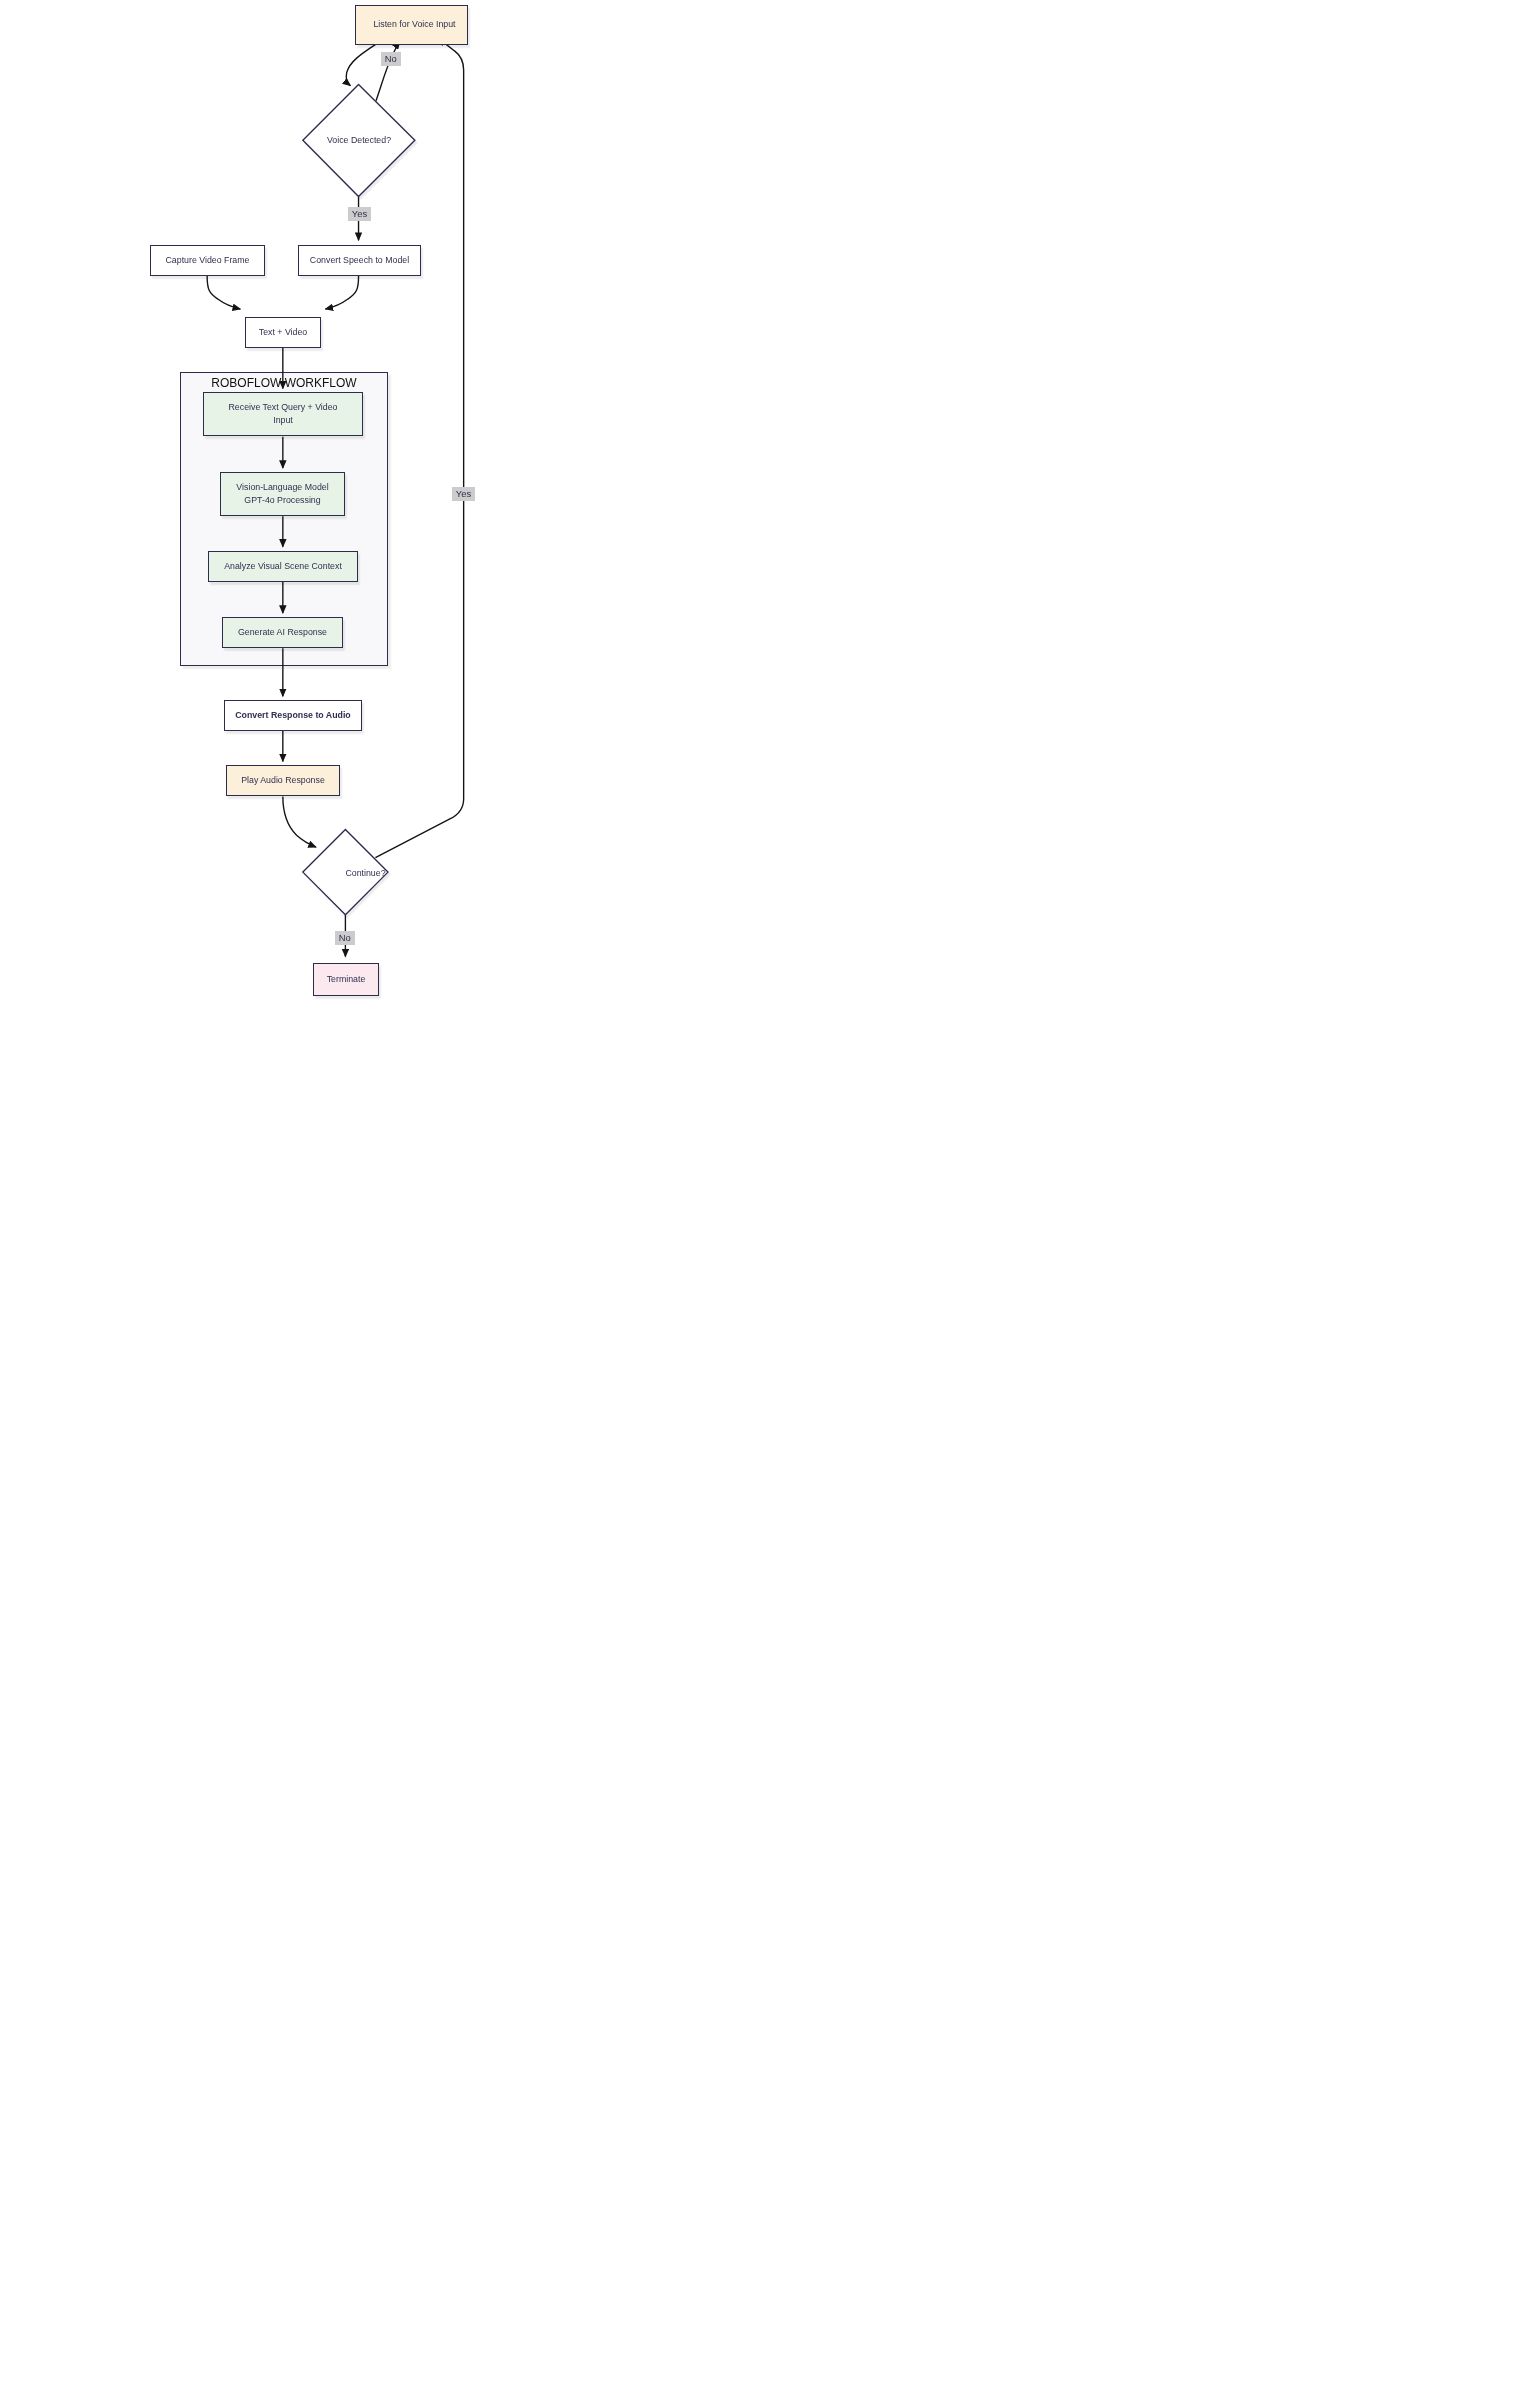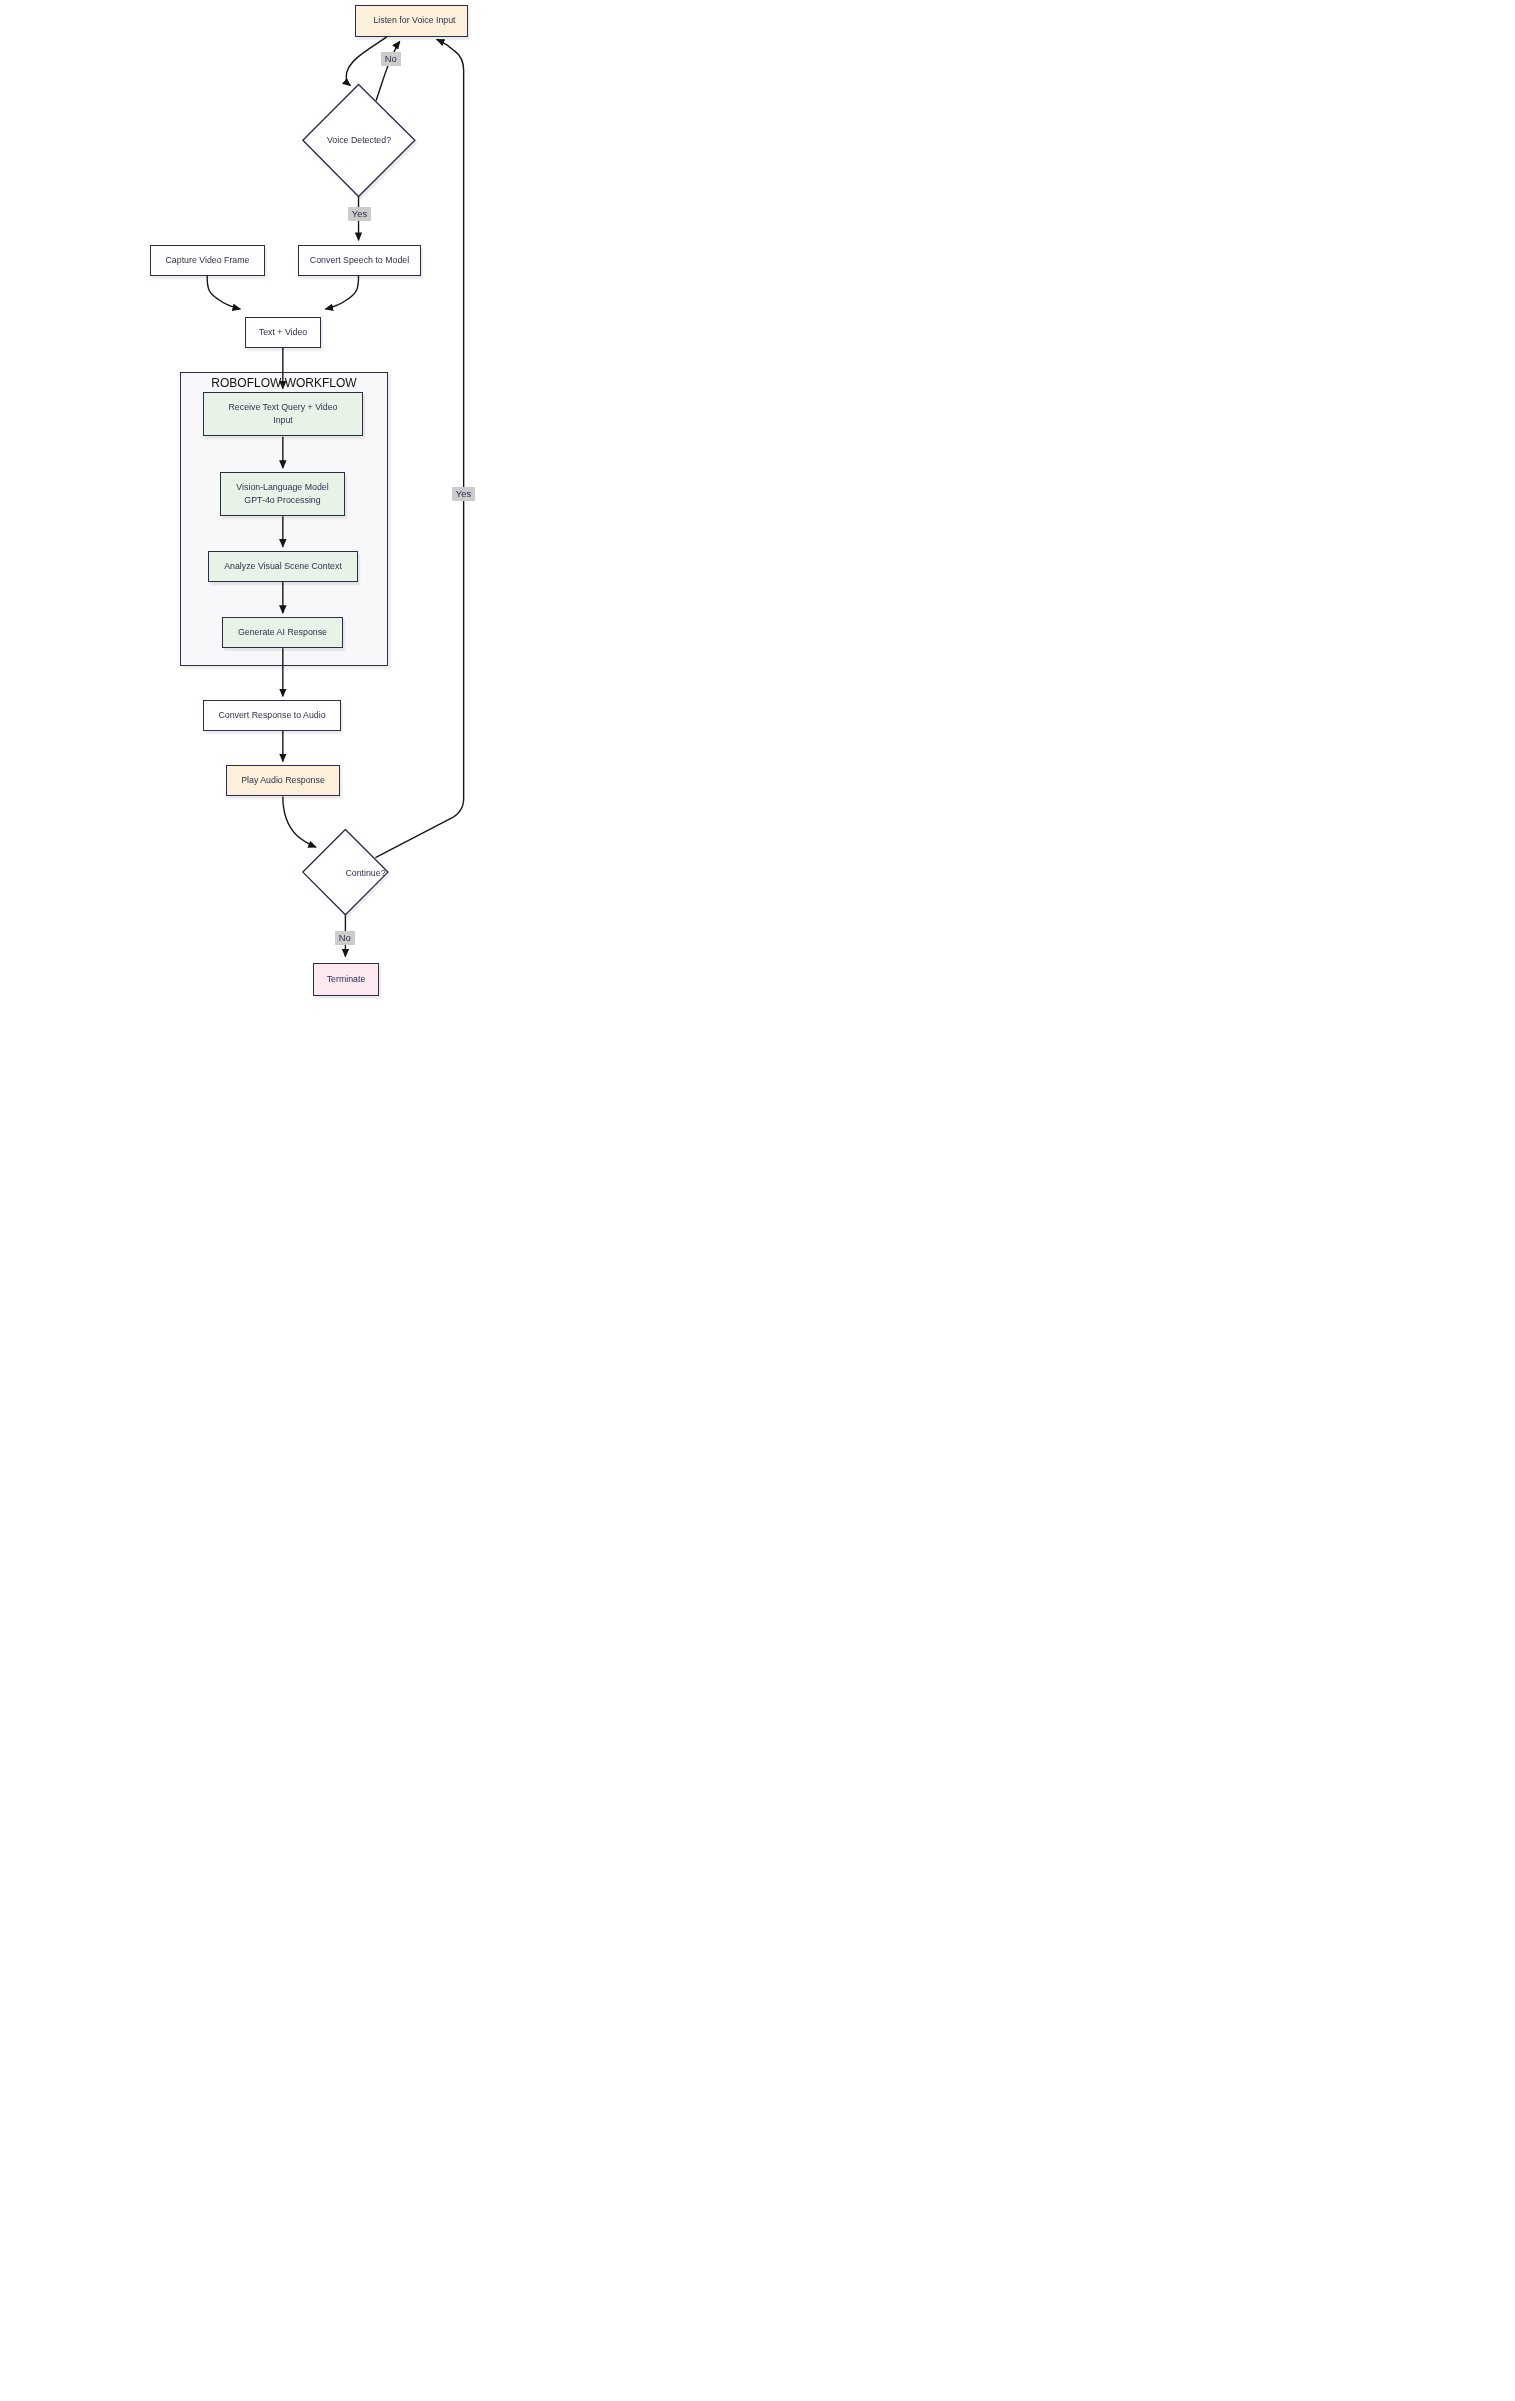--- a/index.html
+++ b/index.html
@@ -67,21 +67,21 @@
       <path d="M 600,1371 L 719,1309 Q 741,1298 741,1277 L 741,112 Q 741,92 726,81 C 717,73 707,67 698,63" marker-end="url(#arrow)"></path>
       <path d="M 552,1462 L 552,1529" marker-end="url(#arrow)"></path>
     </g>
 
     <g fill="#ffffff" stroke="#2c2c4d" stroke-width="2.2" filter="url(#ds)">
       <polygon points="573,135 663,224 573,314 484,224"></polygon>
       <polygon points="552,1326 620,1394 552,1462 484,1394"></polygon>
     </g>
   </svg>
 
-  <div class="node cream" style="left:355px;top:5px;width:113px;height:32px;padding-left:6px;">
+  <div class="node cream" style="left:355px;top:5px;width:113px;height:40px;padding-left:6px;">
     <span class="lbl">Listen for Voice Input</span>
   </div>
 
   <div class="diamond-label" style="left:309px;top:131px;width:100px;height:17.5px;">
     <span class="lbl">Voice Detected?</span>
   </div>
 
   <div class="node" style="left:150px;top:245px;width:115px;height:31px;">
     <span class="lbl">Capture Video Frame</span>
   </div>
@@ -103,21 +103,21 @@
   </div>
 
   <div class="node green" style="left:208px;top:551px;width:150px;height:31px;">
     <span class="lbl">Analyze Visual Scene Context</span>
   </div>
 
   <div class="node green" style="left:222px;top:617px;width:121px;height:31px;">
     <span class="lbl">Generate AI Response</span>
   </div>
 
-  <div class="node" style="left:203px;top:700px;width:138px;height:31px;">
+  <div class="node" style="left:224px;top:700px;width:138px;height:31px;font-weight:bold;">
     <span class="lbl">Convert Response to Audio</span>
   </div>
 
   <div class="node cream" style="left:226px;top:765px;width:114px;height:31px;">
     <span class="lbl">Play Audio Response</span>
   </div>
 
   <div class="diamond-label" style="left:328px;top:864px;width:75px;height:17.5px;">
     <span class="lbl">Continue?</span>
   </div>

